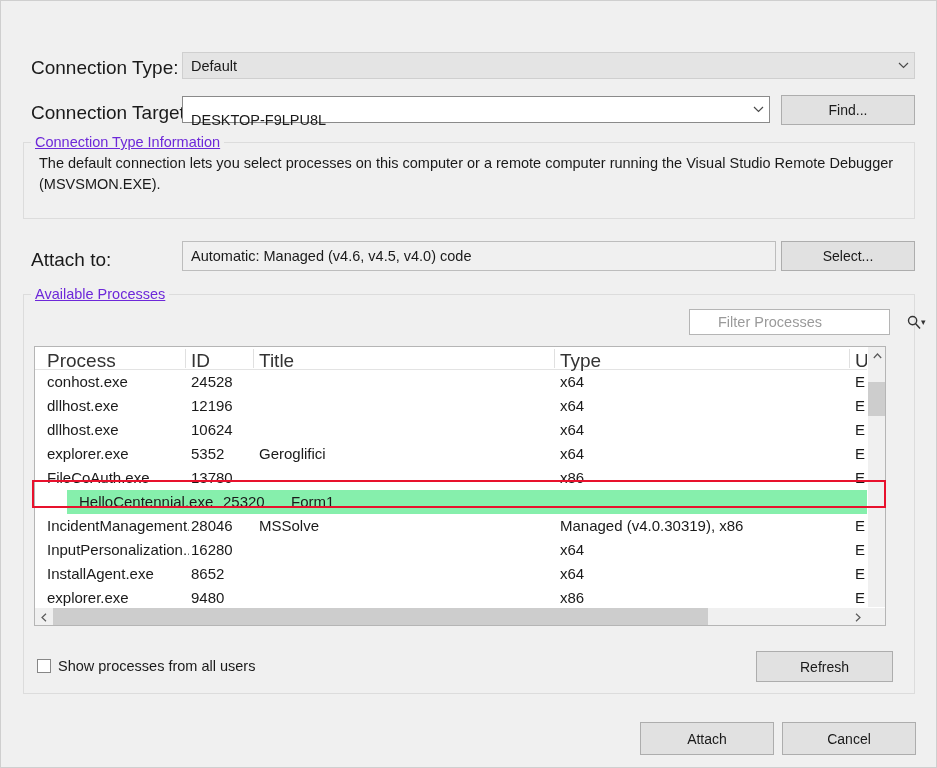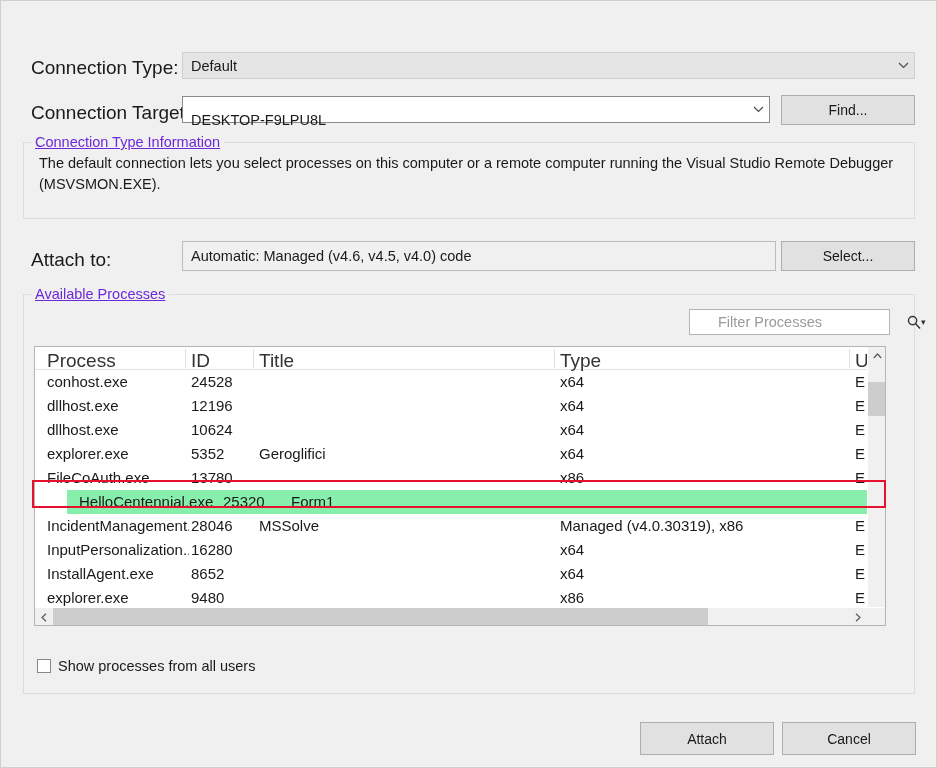--- a/index.html
+++ b/index.html
@@ -408,19 +408,20 @@
         </svg>
       </div>
       <div id="hs-corner"></div>
     </div>
   </div>
 
   <div id="checkbox-row" style="left:36px; top:657px;">
     <div id="cb-box"></div>
     <div id="cb-label">Show processes from all users</div>
   </div>
+  <div class="btn" style="left:755px; top:650px; width:137px; height:31px;">Refresh</div>
 
   <div class="btn" style="left:781px; top:721px; width:134px; height:33px;">Cancel</div>
   <div class="btn" style="left:639px; top:721px; width:134px; height:33px;">Attach</div>
 
   <div id="red-highlight" style="left: 31px; top: 479px; width: 854px; height: 28px; border-color: rgb(232, 17, 45);"></div>
 
 </div>
 
 </body></html>

